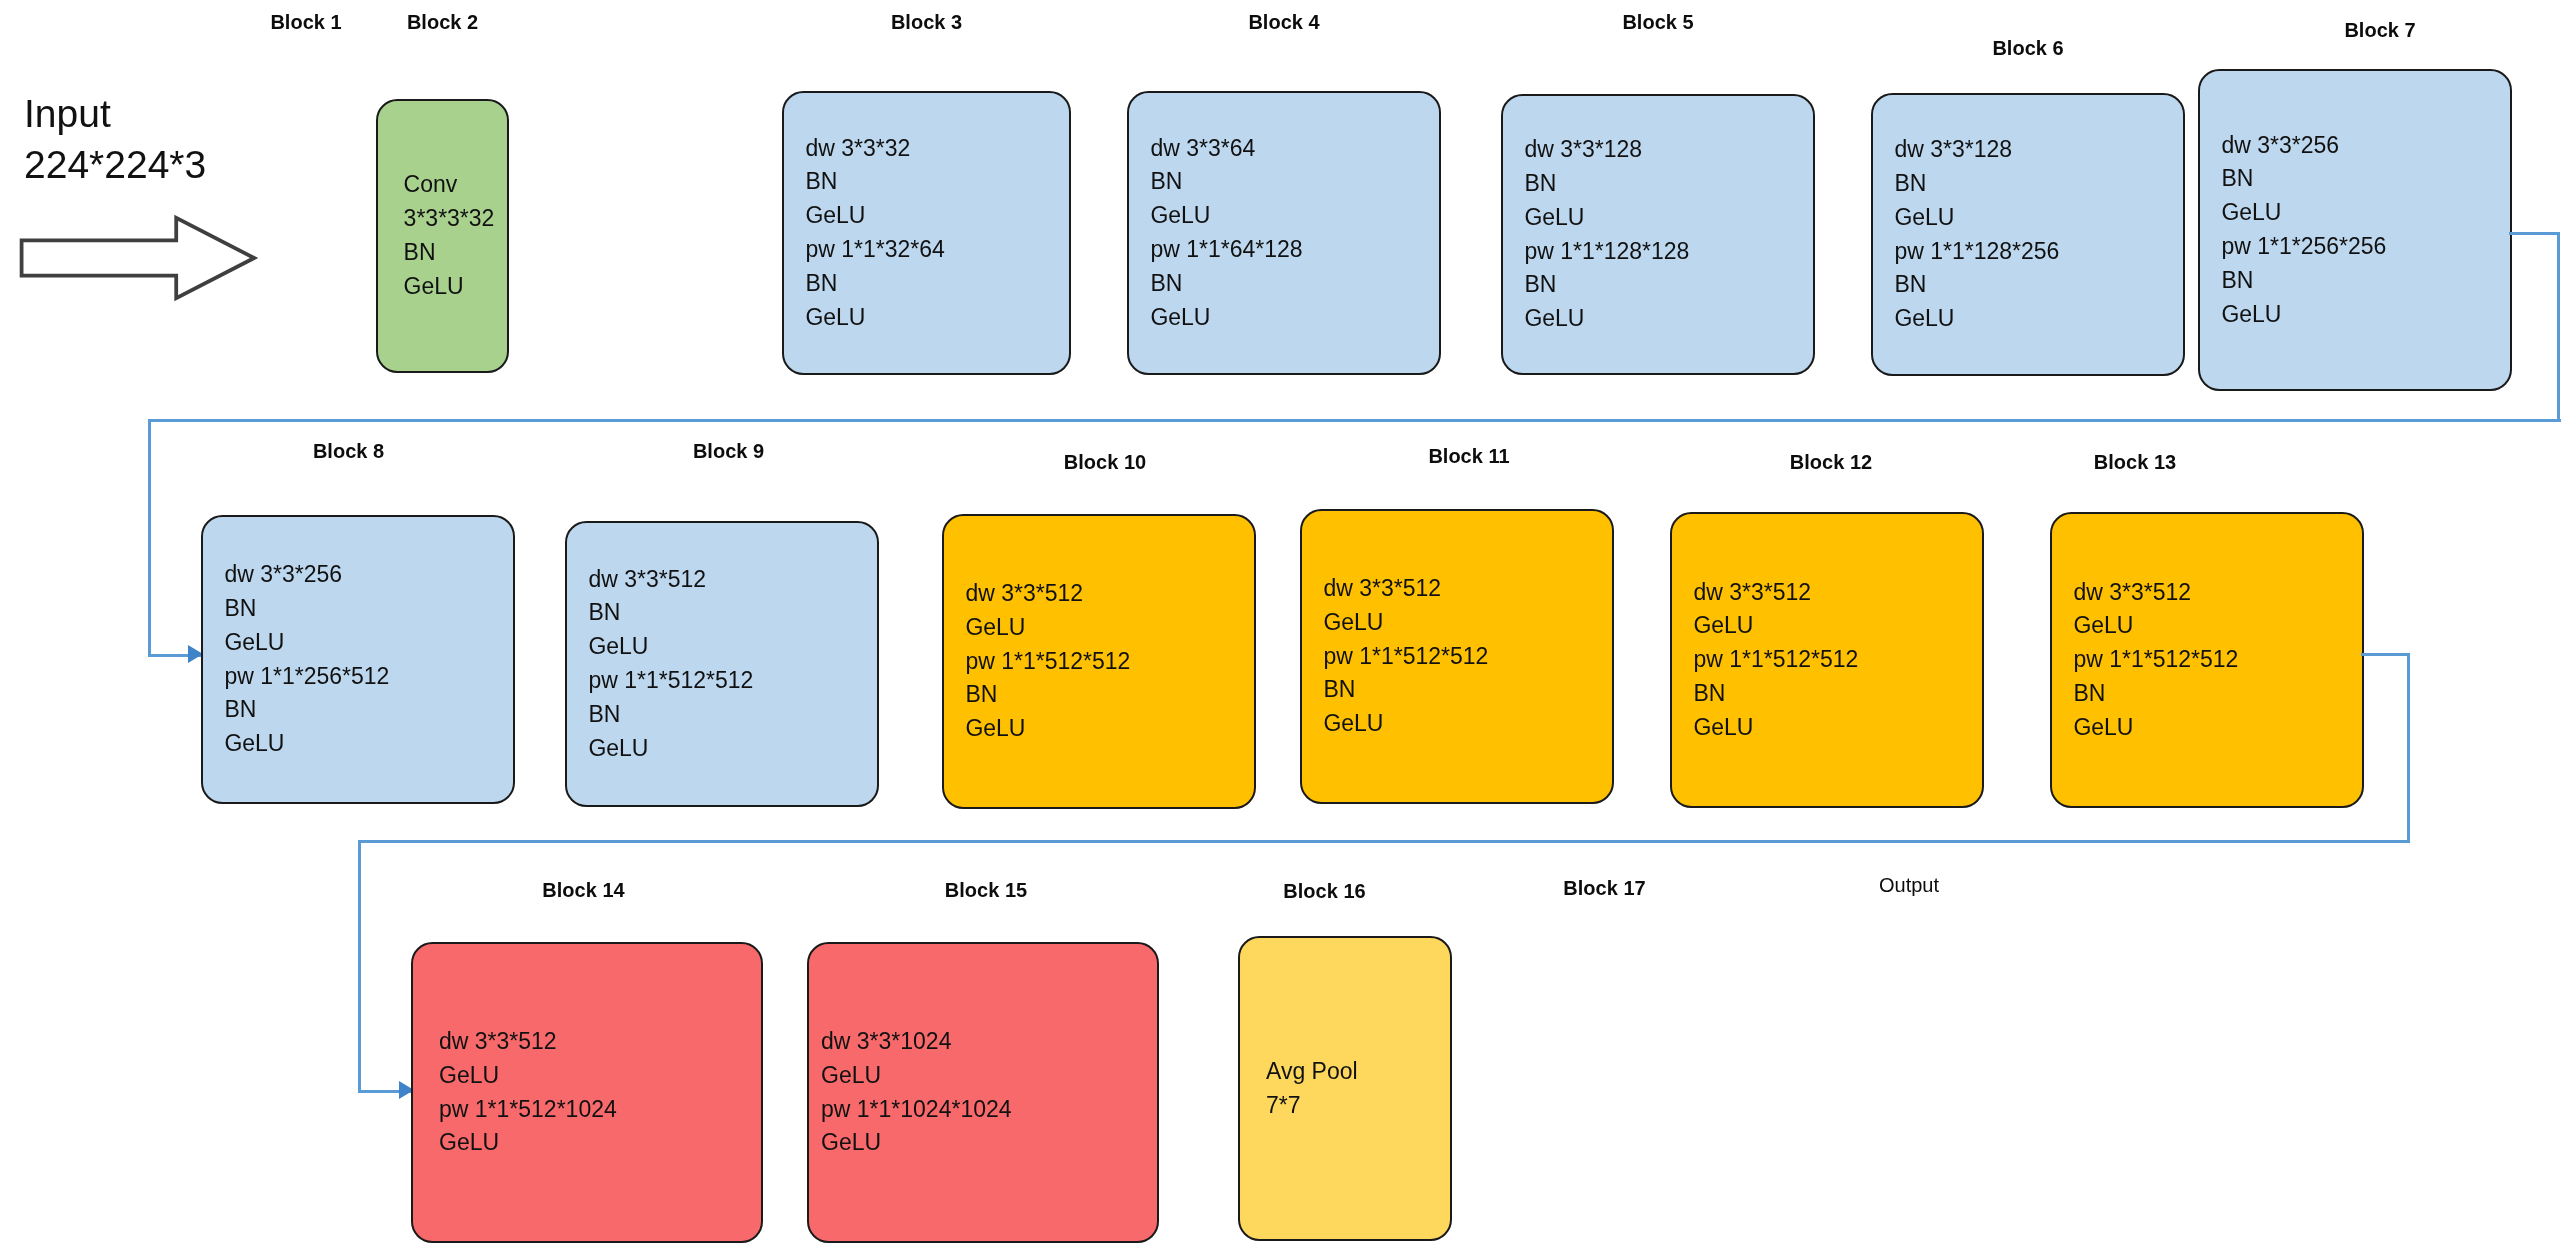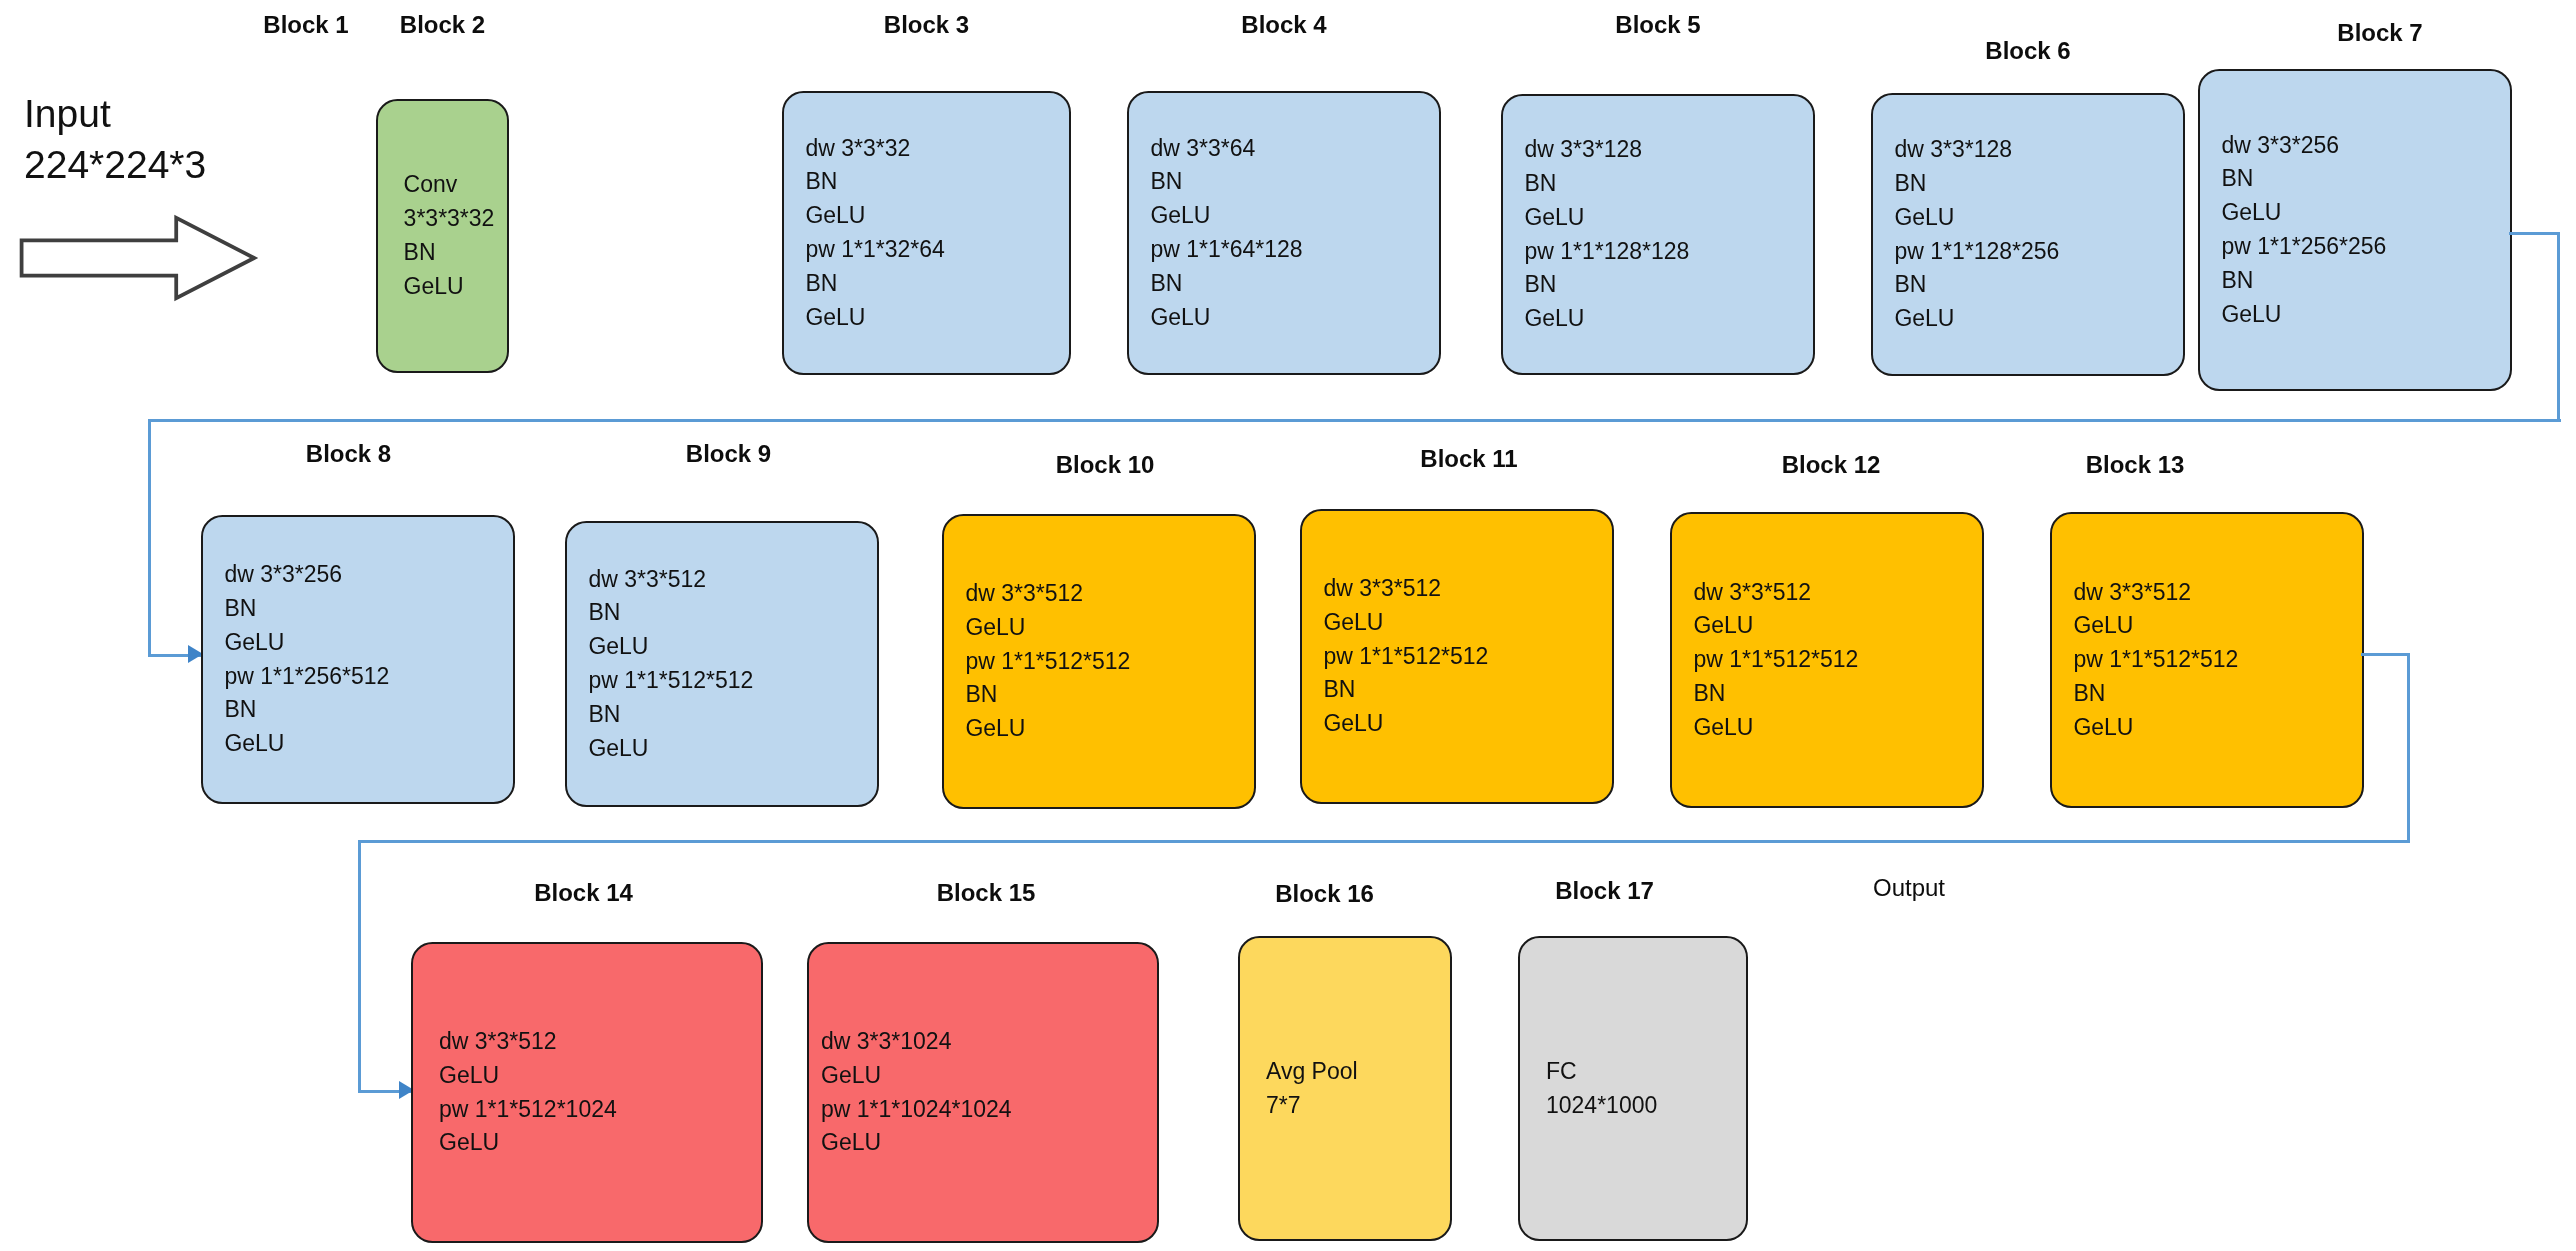--- a/index.html
+++ b/index.html
@@ -6,21 +6,21 @@
   body{font-family:"Liberation Sans", sans-serif;}
   #canvas{position:relative;width:2576px;height:1252px;background:#ffffff;overflow:hidden;}
 
   .blk{position:absolute;box-sizing:border-box;border:2.5px solid #1a1a1a;border-radius:21.4px;
        display:flex;flex-direction:column;justify-content:center;}
   .blk .lines{padding:0 0 0 21.4px;}
   .blk .ln{font-size:23px;line-height:1.47;color:#111;white-space:nowrap;}
   .blk.center{align-items:center;}
   .blk.center .lines{padding:0;text-align:center;}
 
-  .cap{position:absolute;font-size:24px;font-weight:bold;color:#0d0d0d;white-space:nowrap;text-align:center;}
+  .cap{position:absolute;font-size:20px;font-weight:bold;color:#0d0d0d;white-space:nowrap;text-align:center;}
   .cap.thin{font-weight:normal;}
 
   .inlabel{position:absolute;font-size:39px;color:#111;line-height:1.32;white-space:nowrap;}
 
   .conn{position:absolute;background:#5b9bd5;}
   .conn.h{height:3.1px;}
   .conn.v{width:3.1px;}
   .ahead{position:absolute;width:0;height:0;border-top:9.4px solid transparent;
          border-bottom:9.4px solid transparent;border-left:15px solid #3f84c8;}
 
@@ -219,22 +219,16 @@
     </div>
   </div>
 
   <div class="blk" style="left:1238px;top:936px;width:214px;height:305px;background:#FDD85D;">
     <div class="lines" style="padding-left:26px;">
       <div class="ln">Avg Pool</div>
       <div class="ln">7*7</div>
     </div>
   </div>
 
-  <div class="blk" style="left:1518px;top:936px;width:230px;height:305px;background:#D9D9D9;">
-    <div class="lines" style="padding-left:26px;">
-      <div class="ln">FC</div>
-      <div class="ln">1024*1000</div>
-    </div>
-  </div>
 
 
 </div>
 
 
 </body></html>

